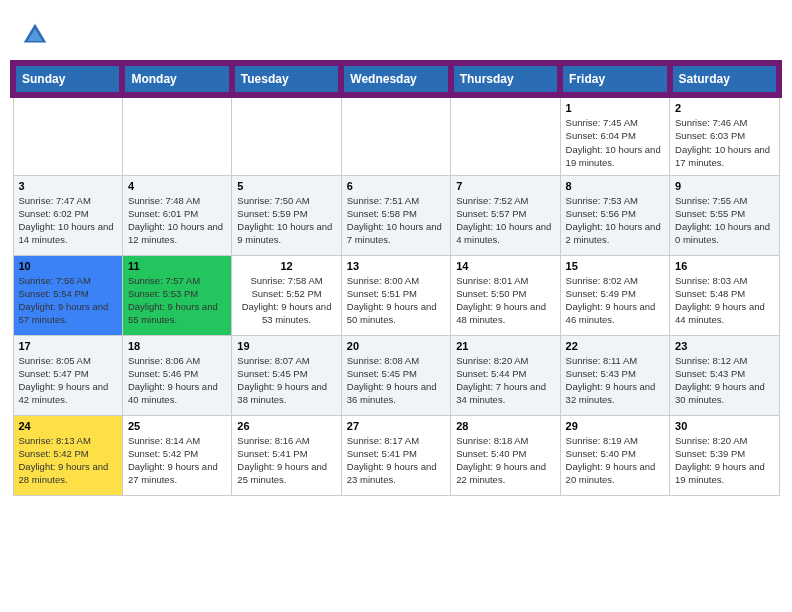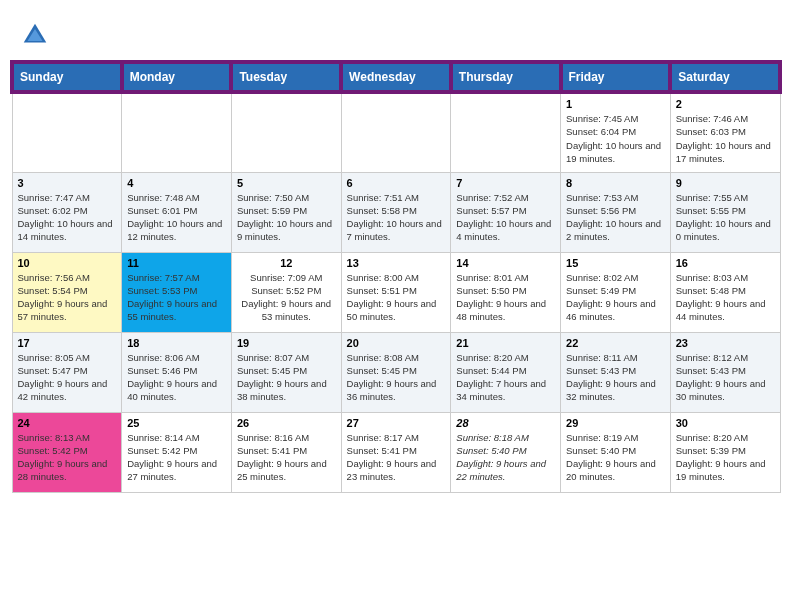--- a/index.html
+++ b/index.html
@@ -57,21 +57,21 @@
       border-collapse: collapse;
       margin-top: 5px;
     }
     .calendar th {
       background: #2a6db5;
       color: #fff;
       font-size: 12px;
       font-weight: bold;
       text-align: left;
       padding: 6px 6px;
-      border: 4px solid #701a75;
+      border: 6px solid #701a75;
     }
     .calendar td {
       width: calc(100%/7);
       vertical-align: top;
       border: 1px solid #ccc;
       padding: 4px 5px;
       font-size: 10px;
       height: 80px;
       background: #fff;
     }
@@ -207,40 +207,40 @@
         <td style="background: rgb(240, 244, 248);">
         <span class="day-number">9</span>
         <div class="day-info">
           <span>Sunrise: 7:55 AM</span><br>
           <span>Sunset: 5:55 PM</span><br>
           <span>Daylight: 10 hours and 0 minutes.</span>
         </div>
       </td>
       </tr>
       <tr class="row-odd">
-        <td style="background: #fef9c3;">
+        <td style="background: #3b82f6;">
         <span class="day-number">10</span>
         <div class="day-info">
           <span>Sunrise: 7:56 AM</span><br>
           <span>Sunset: 5:54 PM</span><br>
           <span>Daylight: 9 hours and 57 minutes.</span>
         </div>
       </td>
-        <td style="background: #0ea5e9;">
+        <td style="background: #22c55e;">
         <span class="day-number">11</span>
         <div class="day-info">
           <span>Sunrise: 7:57 AM</span><br>
           <span>Sunset: 5:53 PM</span><br>
           <span>Daylight: 9 hours and 55 minutes.</span>
         </div>
       </td>
         <td style="background: rgb(255, 255, 255); text-align: center;">
         <span class="day-number">12</span>
         <div class="day-info">
-          <span>Sunrise: 7:09 AM</span><br>
+          <span>Sunrise: 7:58 AM</span><br>
           <span>Sunset: 5:52 PM</span><br>
           <span>Daylight: 9 hours and 53 minutes.</span>
         </div>
       </td>
         <td style="background: rgb(255, 255, 255);">
         <span class="day-number">13</span>
         <div class="day-info">
           <span>Sunrise: 8:00 AM</span><br>
           <span>Sunset: 5:51 PM</span><br>
           <span>Daylight: 9 hours and 50 minutes.</span>
@@ -323,21 +323,21 @@
         <td style="background: rgb(240, 244, 248);">
         <span class="day-number">23</span>
         <div class="day-info">
           <span>Sunrise: 8:12 AM</span><br>
           <span>Sunset: 5:43 PM</span><br>
           <span>Daylight: 9 hours and 30 minutes.</span>
         </div>
       </td>
       </tr>
       <tr class="row-odd">
-        <td style="background: #ec4899; margin-left: 20px;">
+        <td style="background: #fde047; margin-left: 20px;">
         <span class="day-number">24</span>
         <div class="day-info">
           <span>Sunrise: 8:13 AM</span><br>
           <span>Sunset: 5:42 PM</span><br>
           <span>Daylight: 9 hours and 28 minutes.</span>
         </div>
       </td>
         <td style="background: rgb(255, 255, 255);">
         <span class="day-number">25</span>
         <div class="day-info">
@@ -355,21 +355,21 @@
         </div>
       </td>
         <td style="background: rgb(255, 255, 255);">
         <span class="day-number">27</span>
         <div class="day-info">
           <span>Sunrise: 8:17 AM</span><br>
           <span>Sunset: 5:41 PM</span><br>
           <span>Daylight: 9 hours and 23 minutes.</span>
         </div>
       </td>
-        <td style="background: rgb(255, 255, 255); font-style: italic;">
+        <td style="background: rgb(255, 255, 255);">
         <span class="day-number">28</span>
         <div class="day-info">
           <span>Sunrise: 8:18 AM</span><br>
           <span>Sunset: 5:40 PM</span><br>
           <span>Daylight: 9 hours and 22 minutes.</span>
         </div>
       </td>
         <td style="background: rgb(255, 255, 255);">
         <span class="day-number">29</span>
         <div class="day-info">

